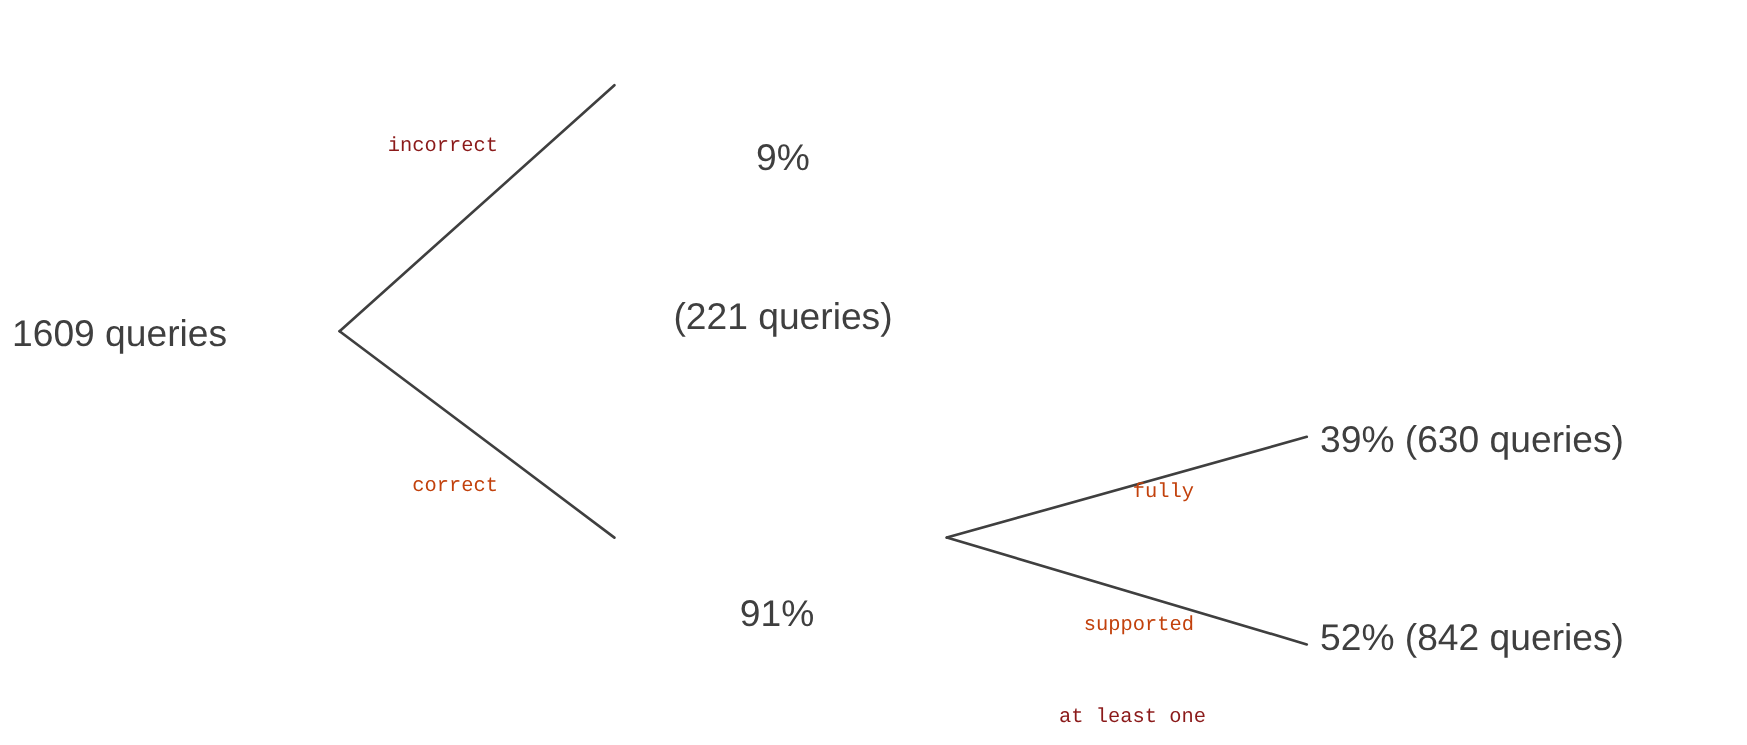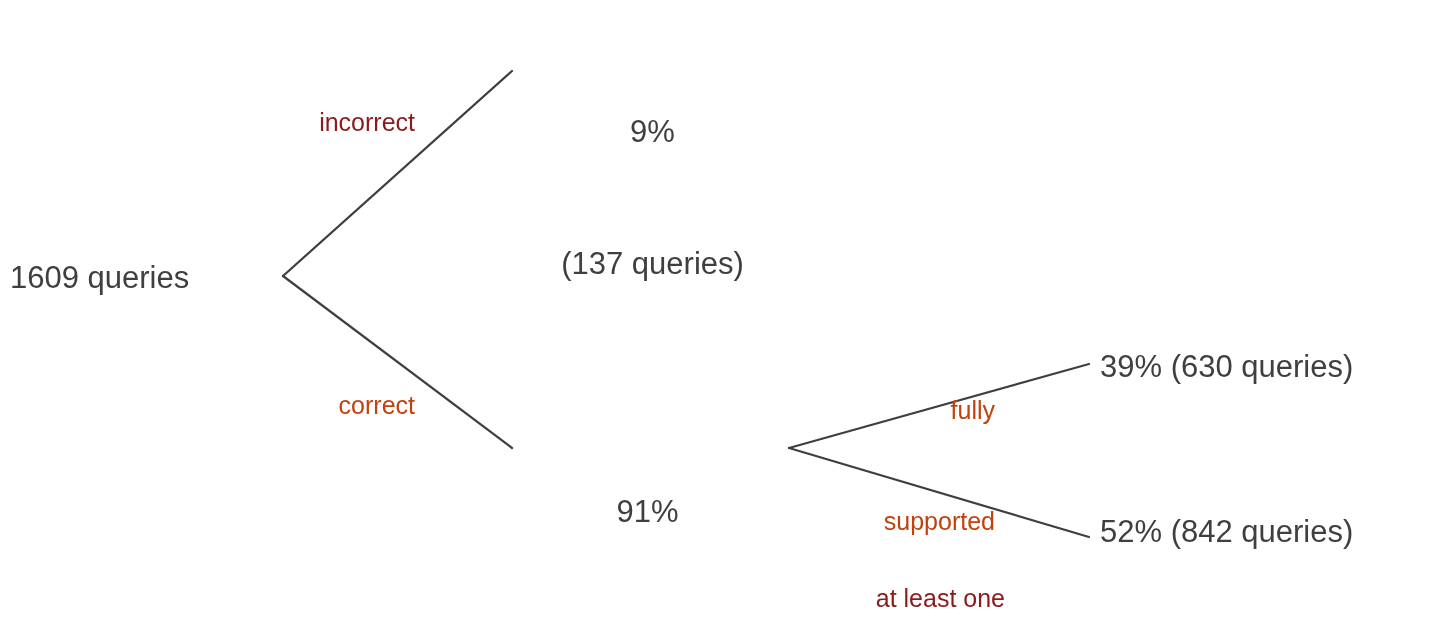--- a/index.html
+++ b/index.html
@@ -30,23 +30,24 @@
     color: #3f3f3f;
     font-size: 31px;
     line-height: 44px;
     white-space: pre;
   }
   .node.bold {
     font-weight: normal;
   }
   .edge-label {
     position: absolute;
-    font-size: 25px;
+    font-size: 17px;
     line-height: 37px;
     white-space: pre;
+    font-family: Liberation Mono, monospace;
   }
   .label-red {
     color: #8b1a1a;
   }
   .label-green {
     color: #c2410c;
   }
   .ta-center { text-align: center; }
   .ta-right  { text-align: right; }
   .ta-left   { text-align: left; }
@@ -77,21 +78,21 @@
 
     <line x1="789" y1="448" x2="1089" y2="364" stroke="#3f3f3f" stroke-width="2.2" stroke-linecap="round"></line>
 
     <line x1="789" y1="448" x2="1089" y2="537" stroke="#3f3f3f" stroke-width="2.2" stroke-linecap="round"></line>
   </svg>
 
   <div class="node ta-left" id="node-root">1609 queries</div>
 
   <div class="node ta-center" id="node-incorrect">
     <div>9%</div>
-    <div>(137 queries)</div>
+    <div>(221 queries)</div>
   </div>
 
   <div class="node ta-center" id="node-correct">
     <div>91%</div>
     
   </div>
 
   <div class="node bold ta-left" id="node-supported">39% (630 queries)</div>
 
   <div class="node ta-left" id="node-unsupported">52% (842 queries)</div>

